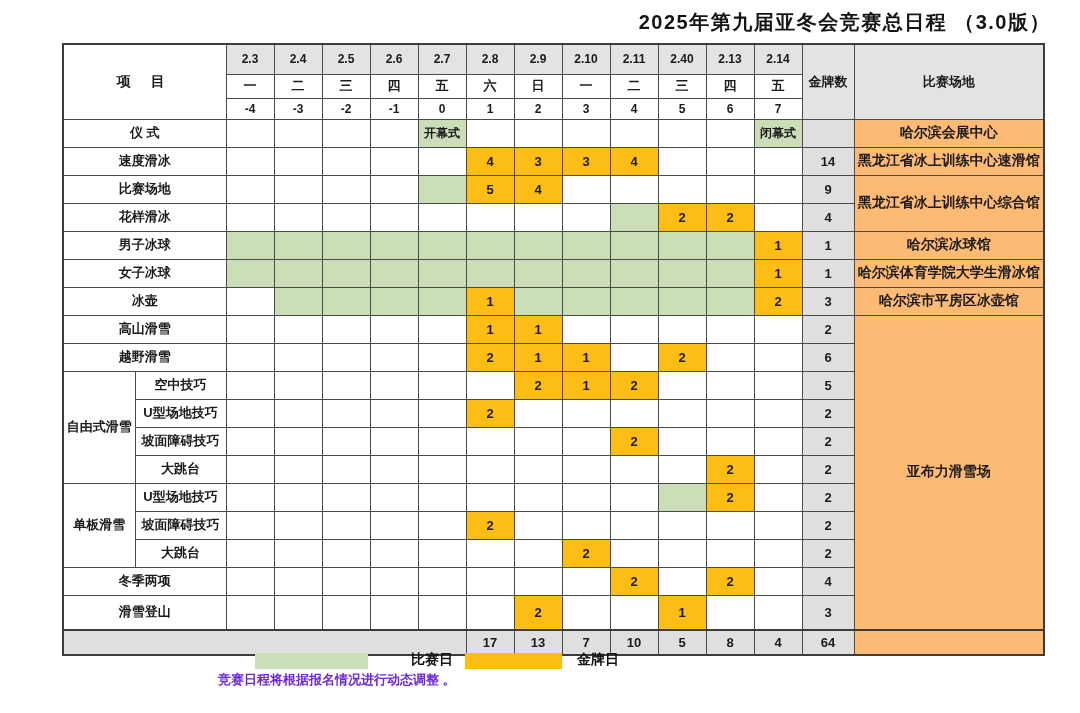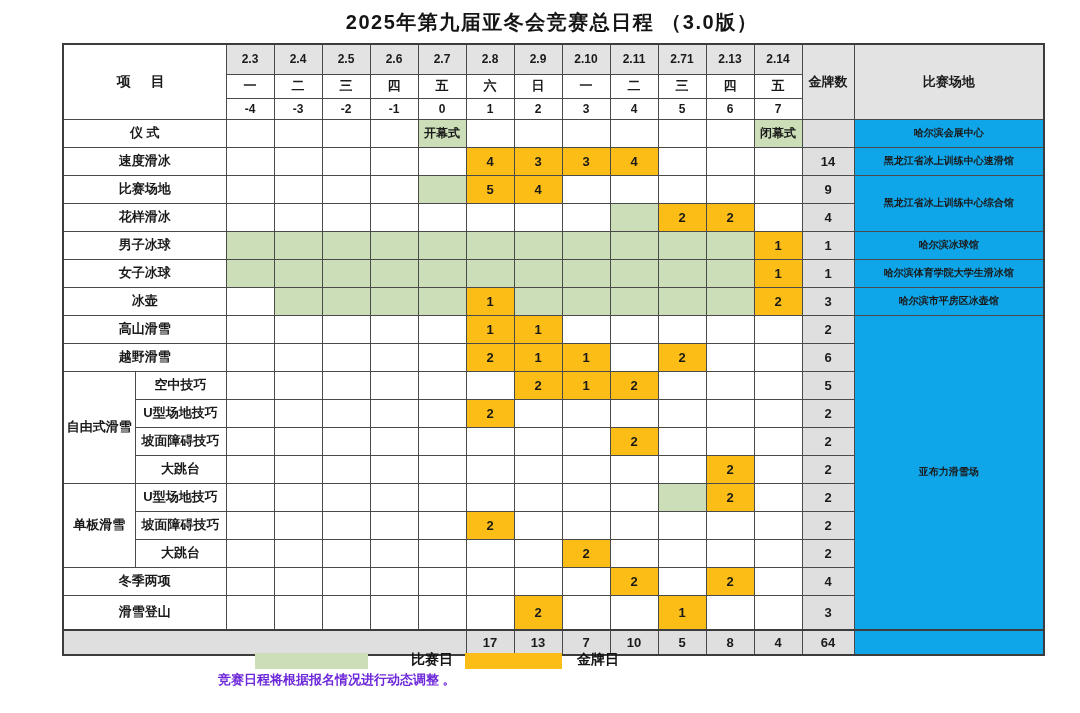--- a/index.html
+++ b/index.html
@@ -1,21 +1,21 @@
 <!DOCTYPE html>
 <html lang="zh" style="--green: #cbdeb7; --orange: #fcbd17; --hdr-gray: #e3e3e3; --cell-gray: #dfdfdf;"><head>
 <meta charset="utf-8">
 <style>
   html,body{margin:0;padding:0;background:#ffffff;}
   .canvas{
     position:relative;width:1080px;height:713px;background:#ffffff;overflow:hidden;
     font-family:"Liberation Sans","DejaVu Sans",sans-serif;color:#1a1a1a;
   }
   .title{
-    position:absolute;left:62px;top:9px;width:980px;text-align:center;
+    position:absolute;left:71px;top:9px;width:980px;text-align:right;
     font-size:20px;font-weight:bold;letter-spacing:1.5px;color:#141414;
   }
   table.sched{
     position:absolute;left:62px;top:43px;width:981px;
     border-collapse:collapse;table-layout:fixed;
     border:2px solid #3c3c3c;
   }
   .sched th,.sched td{
     border:1px solid #4a4a4a;text-align:center;vertical-align:middle;
     padding:0;font-weight:bold;overflow:hidden;white-space:nowrap;color:#1a1a1a;
@@ -25,21 +25,21 @@
   .dt{font-size:12px;}
   .wd{font-size:13px;background:#ffffff;}
   .dn{font-size:12px;background:#ffffff;}
   .ghd,.vhd{font-size:13px;}
   .lbl{font-size:13px;background:#ffffff;}
   .grp{font-size:13px;}
   .sc{font-size:12px;background:#ffffff;}
   .cg{background:var(--green,#cbdeb7);font-size:12px;}
   .co{background:var(--orange,#fcbd17);color:#8a3c0a;font-size:13px;}
   .gold{background:var(--cell-gray,#dfdfdf);font-size:13px;}
-  .venue{font-size:10px;background:#0ea5e9;}
+  .venue{font-size:14px;background:#fdba74;}
   tr.totals td{border-top:2px solid #3c3c3c;}
   .tot{background:var(--cell-gray,#dfdfdf);}
   .tv{font-size:13px;}
   .swatch{position:absolute;height:16px;}
   .swatch.green{left:255px;top:653px;width:113px;background:var(--green,#cbdeb7);}
   .swatch.gold{left:465px;top:653px;width:97px;background:var(--orange,#fcbd17);}
   .legend-label{position:absolute;top:651px;font-size:14px;font-weight:bold;color:#141414;}
   .legend-label.l1{left:388px;margin-left:23px;}
   .legend-label.l2{left:577px;}
   .note{position:absolute;left:218px;top:671px;font-size:13px;font-weight:bold;color:#6d28d9;text-align:center;}
@@ -74,21 +74,21 @@
           <th class="evt" colspan="2" rowspan="3">项 目</th>
           <th class="gray dt">2.3</th>
           <th class="gray dt">2.4</th>
           <th class="gray dt">2.5</th>
           <th class="gray dt">2.6</th>
           <th class="gray dt">2.7</th>
           <th class="gray dt">2.8</th>
           <th class="gray dt">2.9</th>
           <th class="gray dt">2.10</th>
           <th class="gray dt">2.11</th>
-          <th class="gray dt">2.71</th>
+          <th class="gray dt">2.40</th>
           <th class="gray dt">2.13</th>
           <th class="gray dt">2.14</th>
           <th class="gray ghd" rowspan="3">金牌数</th>
           <th class="gray vhd" rowspan="3">比赛场地</th>
         </tr>
         <tr style="height:24px">
           <th class="wd">一</th>
           <th class="wd">二</th>
           <th class="wd">三</th>
           <th class="wd">四</th>

